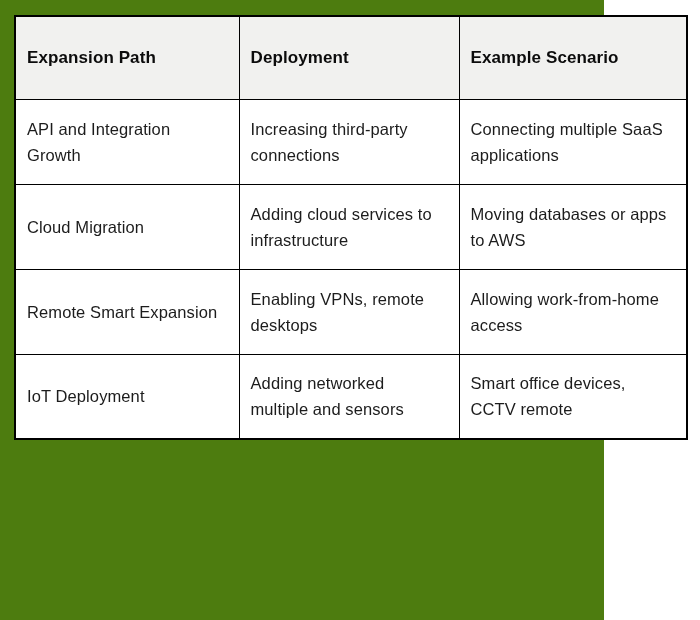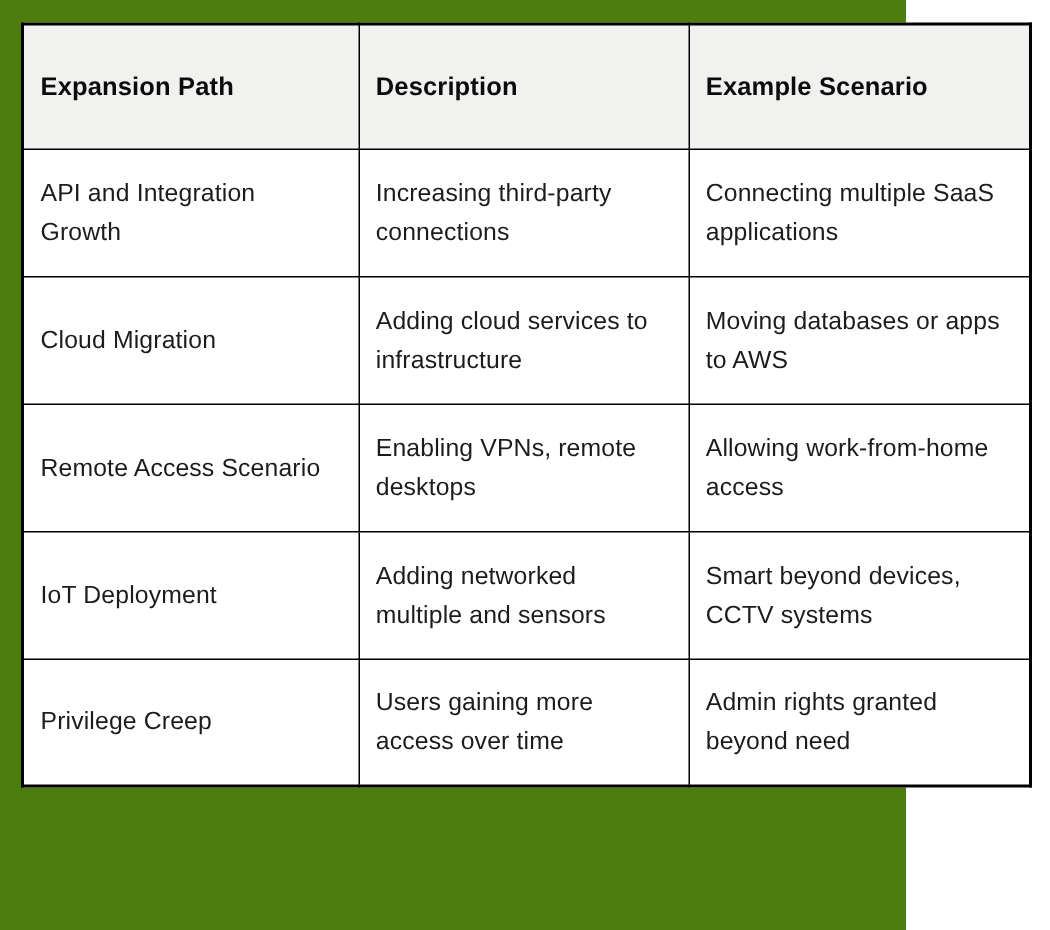--- a/index.html
+++ b/index.html
@@ -59,45 +59,40 @@
 <div class="page">
   <table class="info-table">
     <colgroup>
       <col class="c1">
       <col class="c2">
       <col class="c3">
     </colgroup>
     <thead>
       <tr>
         <th>Expansion Path</th>
-        <th>Description</th>
+        <th>Deployment</th>
         <th>Example Scenario</th>
       </tr>
     </thead>
     <tbody>
       <tr class="r-std">
         <td>API and Integration Growth</td>
         <td>Increasing third-party connections</td>
         <td>Connecting multiple SaaS applications</td>
       </tr>
       <tr class="r-std">
         <td>Cloud Migration</td>
         <td>Adding cloud services to infrastructure</td>
         <td>Moving databases or apps to AWS</td>
       </tr>
       <tr class="r-std">
-        <td>Remote Access Scenario</td>
+        <td>Remote Smart Expansion</td>
         <td>Enabling VPNs, remote desktops</td>
         <td>Allowing work-from-home access</td>
       </tr>
       <tr class="r-std">
         <td>IoT Deployment</td>
         <td>Adding networked multiple and sensors</td>
-        <td>Smart beyond devices, CCTV systems</td>
-      </tr>
-      <tr class="r-std">
-        <td>Privilege Creep</td>
-        <td>Users gaining more access over time</td>
-        <td>Admin rights granted beyond need</td>
+        <td>Smart office devices, CCTV remote</td>
       </tr>
     </tbody>
   </table>
 </div>
 
 </body></html>

